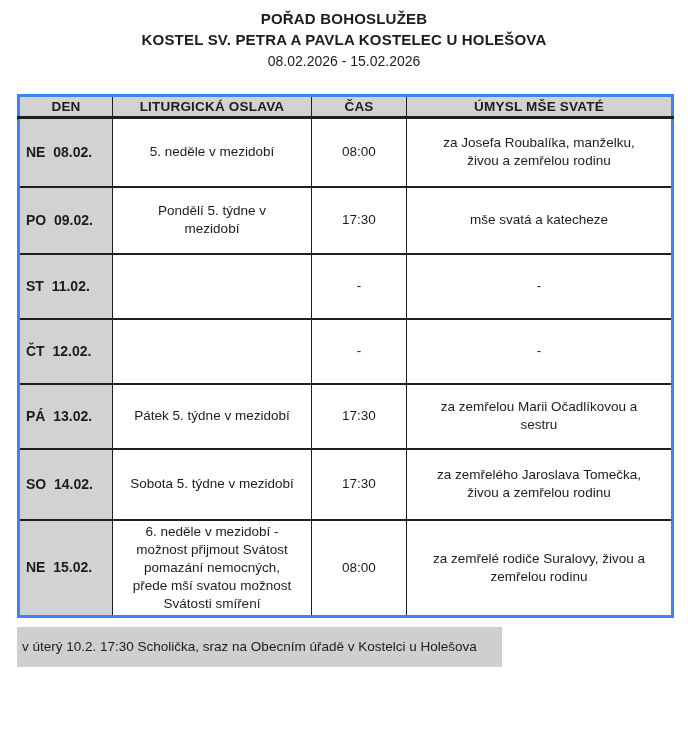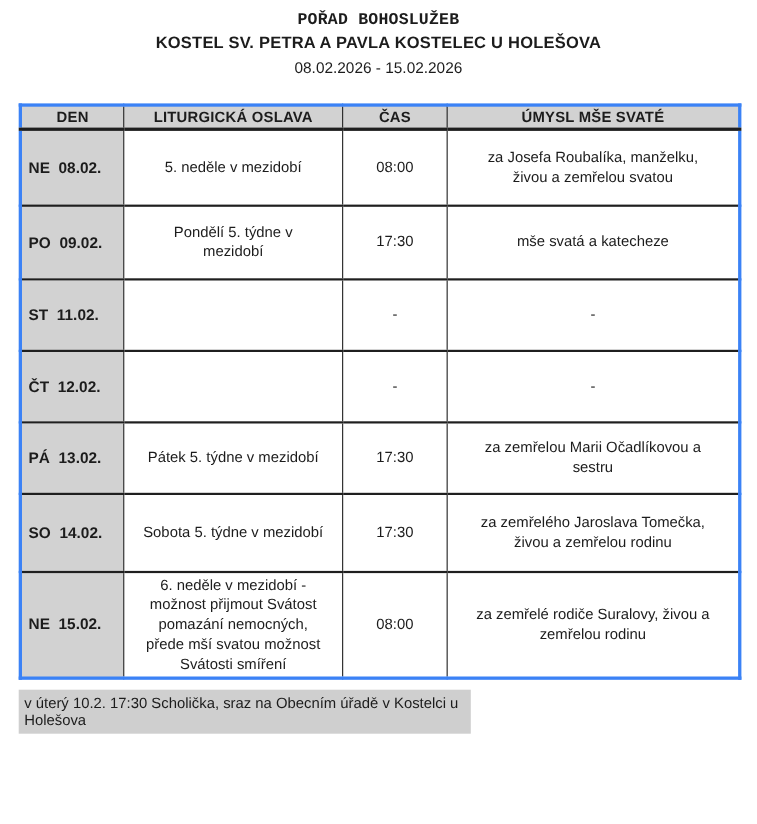--- a/index.html
+++ b/index.html
@@ -18,21 +18,20 @@
   }
   .title-block {
     text-align: center;
     padding-top: 9px;
   }
   .title {
     font-size: 15px;
     font-weight: bold;
     line-height: 20px;
     letter-spacing: 0.2px;
-    font-family: Liberation Mono, monospace;
   }
   .subtitle {
     font-size: 15px;
     font-weight: bold;
     line-height: 21px;
     letter-spacing: 0.2px;
   }
   .daterange {
     font-size: 14px;
     font-weight: normal;
@@ -88,21 +87,21 @@
   tbody tr:nth-child(1) { height: 69px; }
   tbody tr:nth-child(2) { height: 67px; }
   tbody tr:nth-child(3) { height: 65px; }
   tbody tr:nth-child(4) { height: 65px; }
   tbody tr:nth-child(5) { height: 65px; }
   tbody tr:nth-child(6) { height: 71px; }
   tbody tr:nth-child(7) { height: 56px; }
   tbody tr:nth-child(8) { height: 104px; }
   .footer-note {
     margin: 9px 0 0 17px;
-    width: 411px;
+    width: 485px;
     height: 40px;
     background: #cfcfcf;
     display: flex;
     align-items: center;
     box-sizing: border-box;
     padding-left: 5px;
     font-size: 13.5px;
   }
 </style>
 </head>
@@ -130,21 +129,21 @@
         <th>ČAS</th>
         <th>ÚMYSL MŠE SVATÉ</th>
       </tr>
     </thead>
     <tbody>
       <tr>
         <td class="den">NE  08.02.</td>
         <td class="oslava">5. neděle v mezidobí</td>
         <td class="cas">08:00</td>
         <td class="umysl">za Josefa Roubalíka, manželku,
-živou a zemřelou svatou</td>
+živou a zemřelou rodinu</td>
       </tr>
       <tr>
         <td class="den">PO  09.02.</td>
         <td class="oslava">Pondělí 5. týdne v
 mezidobí</td>
         <td class="cas">17:30</td>
         <td class="umysl">mše svatá a katecheze</td>
       </tr>
       <tr>
         <td class="den">ST  11.02.</td>

